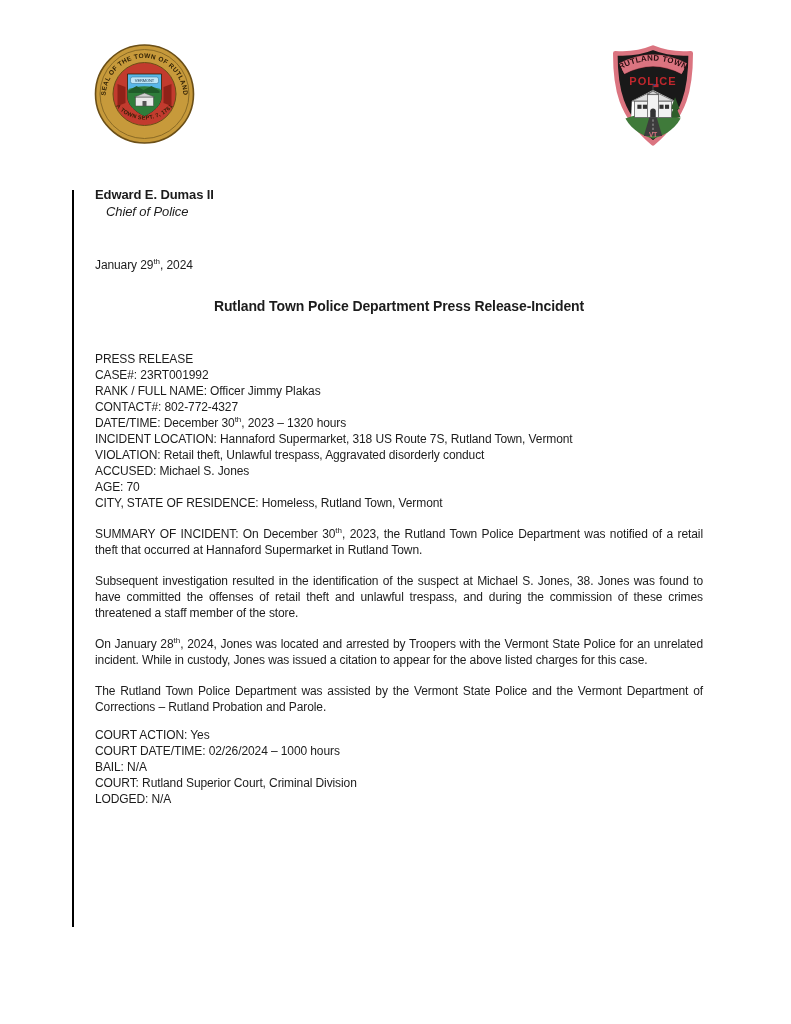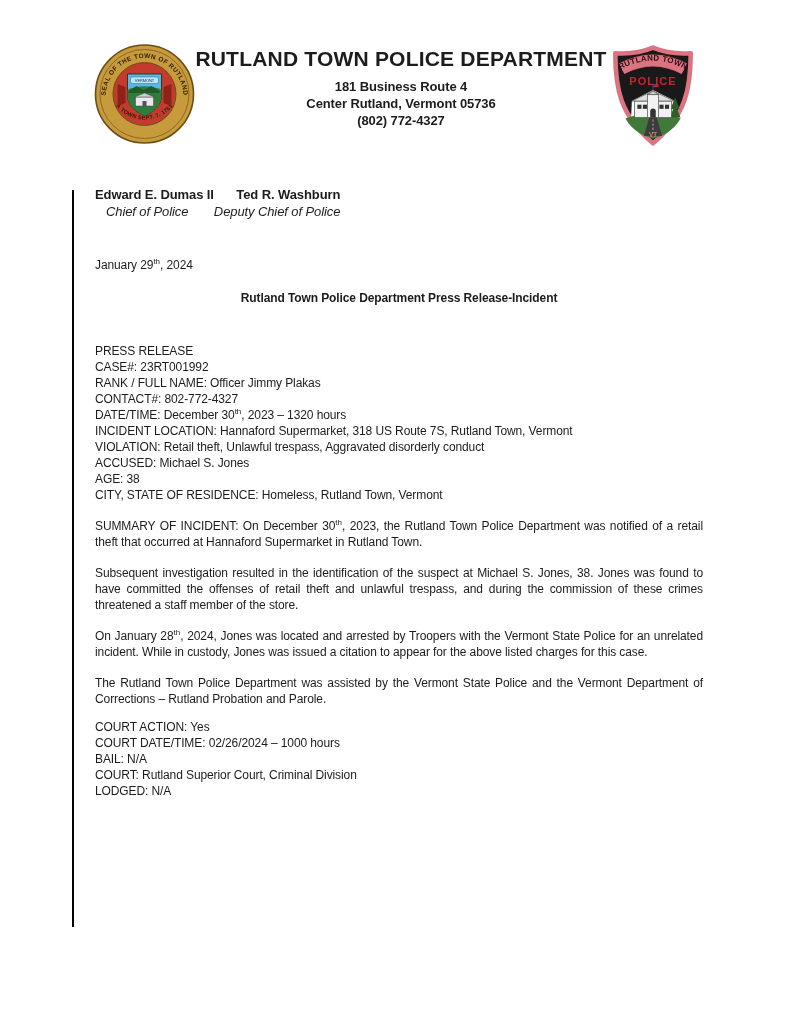--- a/index.html
+++ b/index.html
@@ -26,21 +26,21 @@
   
   .left-rule { position:absolute; left:72px; top:190px; width:2px; height:737px; background:#000; }
   
   .body-main { position:absolute; left:95px; top:186px; width:608px; }
   .officials { display:flex; font-size:13px; line-height:17px; }
   .official-name { font-weight:bold; }
   .official-role { font-style:italic; padding-left:11px; }
   .official-right { text-align:right; }
   .official-right .official-role { padding-left:0; }
   .date-line { margin-top:37px; }
-  .doc-title { font-size:12px; font-weight:bold; text-align:center; margin-top:17px; }
+  .doc-title { font-size:14px; font-weight:bold; text-align:center; margin-top:25px; }
   .press-label { margin-top:37px; }
   .block { }
   .para { margin-top:15px; text-align:justify; }
   sup { font-size:8px; line-height:0; vertical-align:super; letter-spacing:0; }
   .logo { flex:0 0 auto; }
 </style>
 </head>
 <body>
 
 <div class="doc">
@@ -66,26 +66,20 @@
       <path d="M33,30 h34 v22 c0,10 -9,16 -17,20 c-8,-4 -17,-10 -17,-20 Z" fill="#59B7E8" stroke="#2e1f05" stroke-width="0.8"></path>
       <path d="M33,46 c10,-5 24,-5 34,0 v6 c0,10 -9,16 -17,20 c-8,-4 -17,-10 -17,-20 Z" fill="#2E7D3A"></path>
       <path d="M34,47 l8,-5 7,4 8,-4 8,5 v2 h-31 Z" fill="#1f5c2a"></path>
       <rect x="36" y="33" width="28" height="6.5" rx="2" fill="#bfe6f7" stroke="#2e6b8a" stroke-width="0.5"></rect>
       <text x="50" y="38" font-size="4" text-anchor="middle" fill="#14324a">VERMONT</text>
       <rect x="41" y="53" width="18" height="9" fill="#e9e9e9" stroke="#444" stroke-width="0.5"></rect>
       <path d="M40,53 l10,-4 10,4 Z" fill="#cfcfcf" stroke="#444" stroke-width="0.5"></path>
       <rect x="48" y="57" width="4" height="5" fill="#555"></rect>
     </svg>
 
-    <div class="head-center">
-      <div class="dept-name">RUTLAND TOWN POLICE DEPARTMENT</div>
-      <div class="addr-line">181 Business Route 4</div>
-      <div class="addr-line">Center Rutland, Vermont 05736</div>
-      <div class="addr-line">(802) 772-4327</div>
-    </div>
 
     <svg class="logo" width="92" height="103" viewBox="0 0 100 112" aria-hidden="true">
       <defs>
         <path id="patchArc" d="M 16,27 Q 50,9 84,27"></path>
       </defs>
       <path d="M50,4 C62,9 78,11 91,10 C91,48 86,77 50,108 C14,77 9,48 9,10 C22,11 38,9 50,4 Z" fill="#191919" stroke="#DB7480" stroke-width="5" stroke-linejoin="round"></path>
       <path d="M 16,27 Q 50,9 84,27" stroke="#DB7480" stroke-width="13" fill="none"></path>
       <path d="M 16,27 Q 50,9 84,27" stroke="#7a1e24" stroke-width="13.8" fill="none" stroke-opacity="0.35"></path>
       <path d="M 16,27 Q 50,9 84,27" stroke="#DB7480" stroke-width="12" fill="none"></path>
       <text font-size="8.6" font-weight="bold" fill="#2a0d10" letter-spacing="0.4">
@@ -116,24 +110,20 @@
 
   <div class="left-rule"></div>
 
   <main class="body-main">
 
     <div class="officials">
       <div>
         <div class="official-name">Edward E. Dumas II</div>
         <div class="official-role">Chief of Police</div>
       </div>
-      <div class="official-right">
-        <div class="official-name">Ted R. Washburn</div>
-        <div class="official-role">Deputy Chief of Police</div>
-      </div>
     </div>
 
     <div class="date-line"><span>January 29</span><sup>th</sup><span>, 2024</span></div>
 
     <div class="doc-title">Rutland Town Police Department Press Release-Incident</div>
 
     <div class="press-label">PRESS RELEASE</div>
 
     <div class="block">
       <div>CASE#: 23RT001992</div>
@@ -142,21 +132,21 @@
     </div>
 
     <div class="block">
       <div><span>DATE/TIME: December 30</span><sup>th</sup><span>, 2023 – 1320 hours</span></div>
       <div>INCIDENT LOCATION: Hannaford Supermarket, 318 US Route 7S, Rutland Town, Vermont</div>
       <div>VIOLATION: Retail theft, Unlawful trespass, Aggravated disorderly conduct</div>
     </div>
 
     <div class="block">
       <div>ACCUSED: Michael S. Jones</div>
-      <div>AGE: 38</div>
+      <div>AGE: 70</div>
       <div>CITY, STATE OF RESIDENCE: Homeless, Rutland Town, Vermont</div>
     </div>
 
     <p class="para"><span>SUMMARY OF INCIDENT: On December 30</span><sup>th</sup><span>, 2023, the Rutland Town Police Department was notified of a retail theft that occurred at Hannaford Supermarket in Rutland Town.</span></p>
 
     <p class="para">Subsequent investigation resulted in the identification of the suspect at Michael S. Jones, 38. Jones was found to have committed the offenses of retail theft and unlawful trespass, and during the commission of these crimes threatened a staff member of the store.</p>
 
     <p class="para"><span>On January 28</span><sup>th</sup><span>, 2024, Jones was located and arrested by Troopers with the Vermont State Police for an unrelated incident. While in custody, Jones was issued a citation to appear for the above listed charges for this case.</span></p>
 
     <p class="para">The Rutland Town Police Department was assisted by the Vermont State Police and the Vermont Department of Corrections – Rutland Probation and Parole.</p>

